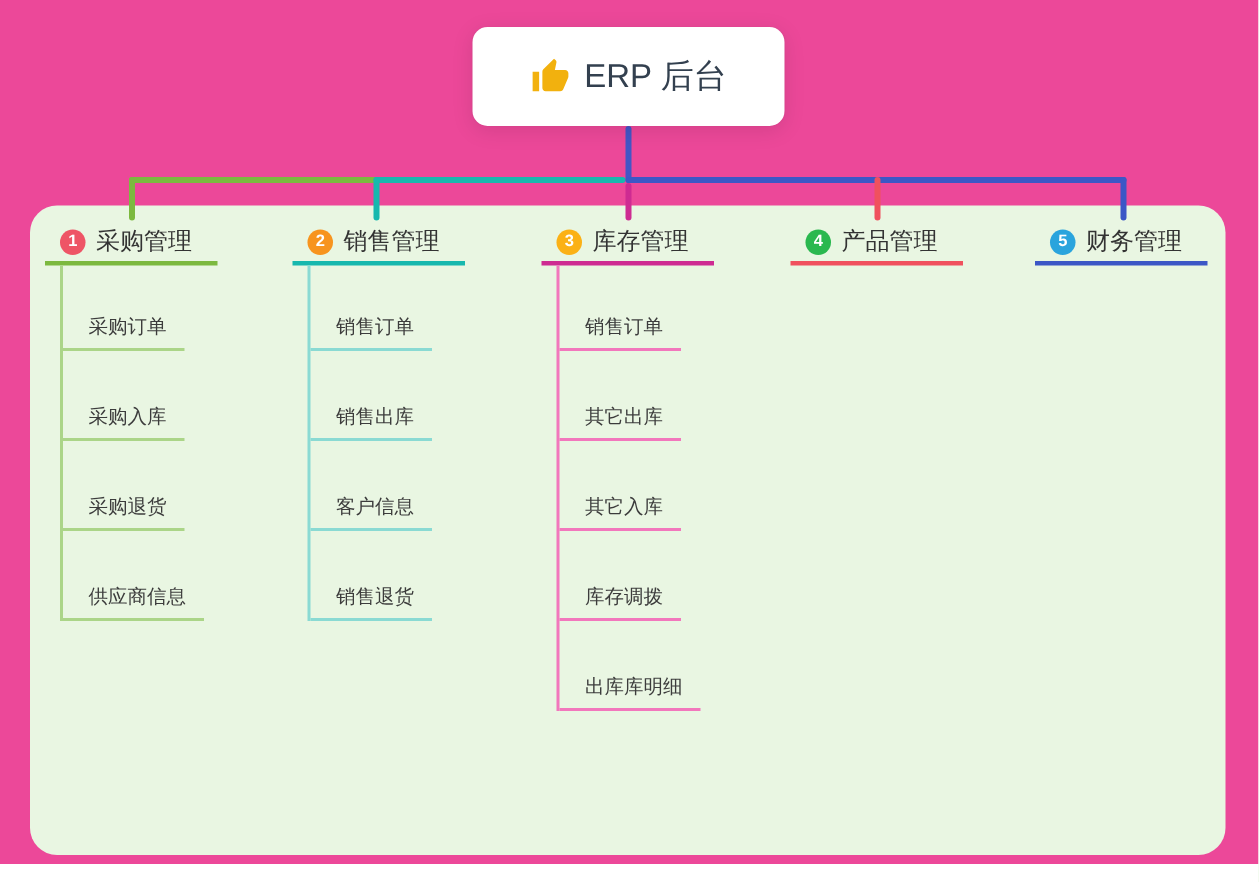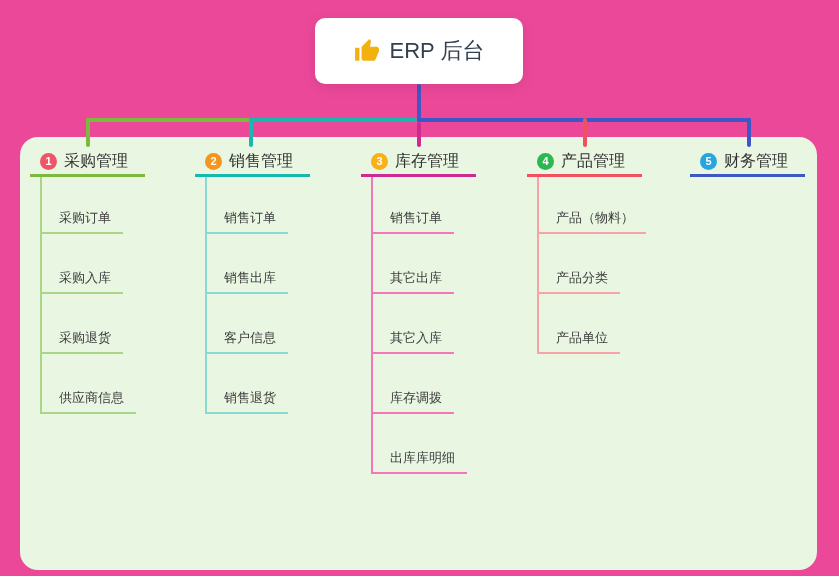--- a/index.html
+++ b/index.html
@@ -112,25 +112,20 @@
       <div class="kid">库存调拨</div>
       <div class="kid">出库库明细</div>
     </div>
   </div>
 
   <div class="branch" style="left: 527px; --strong: #f0515e; --light: #f9a3a8; --badge: #2ab84f;">
     <div class="branch-title">
       <span class="badge">4</span>
       <span>产品管理</span>
     </div>
-    <div class="kids">
-      <div class="kid">产品（物料）</div>
-      <div class="kid">产品分类</div>
-      <div class="kid">产品单位</div>
-    </div>
   </div>
 
   <div class="branch" style="left: 690px; --strong: #3c57c6; --light: #93a7e0; --badge: #2aa4dd;">
     <div class="branch-title">
       <span class="badge">5</span>
       <span>财务管理</span>
     </div>
   </div>
 
 </div>

